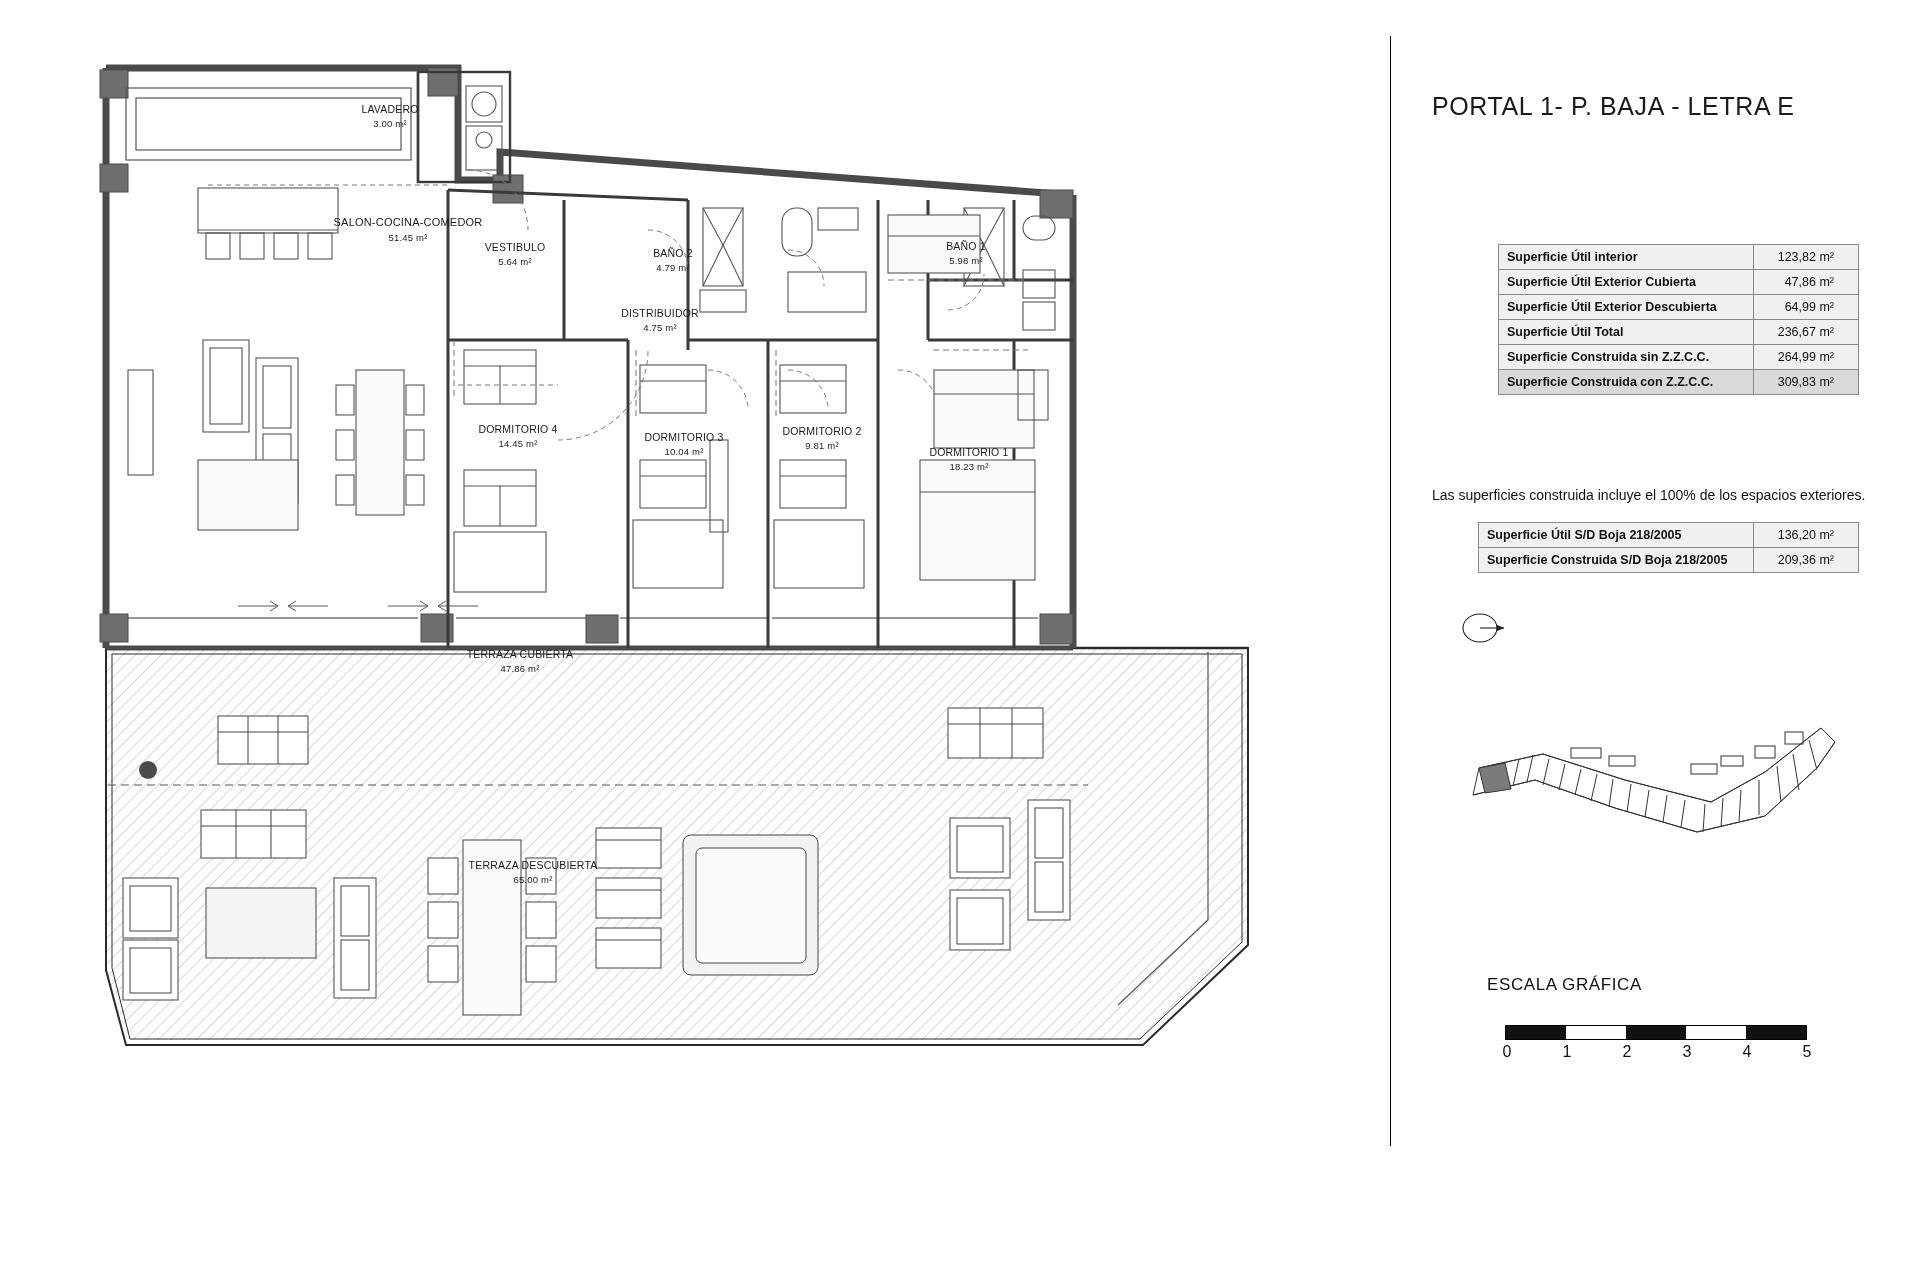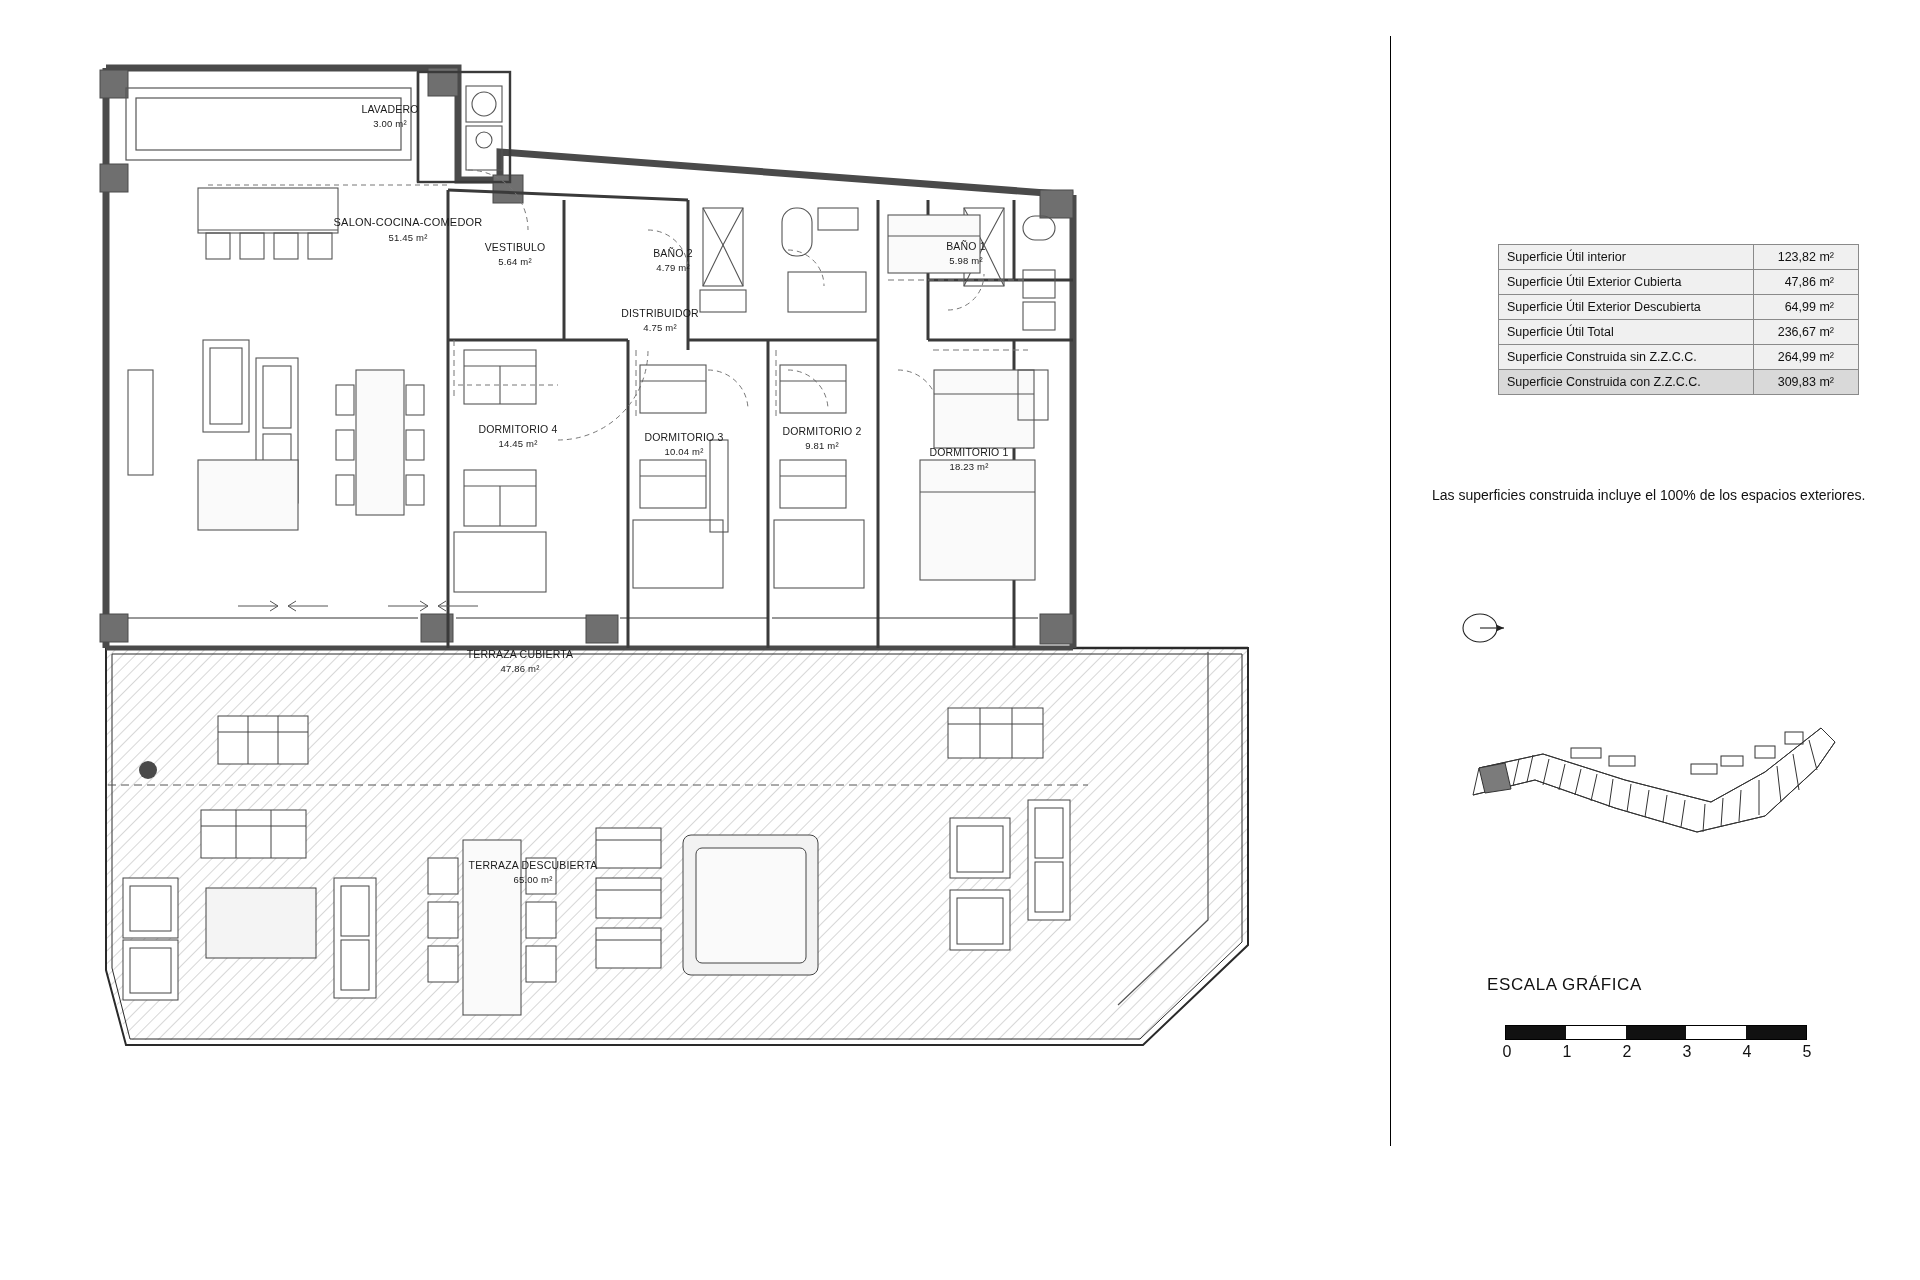--- a/index.html
+++ b/index.html
@@ -46,21 +46,21 @@
     color: #111;
   }
   table.surf td {
     border: 1px solid #8a8a8a;
     padding: 5px 8px;
     background: #f0f0f0;
     white-space: nowrap;
   }
   table.surf td.lbl {
     width: 238px;
-    font-weight: normal;
+    font-weight: bold;
   }
   table.surf td.val {
     width: 72px;
     text-align: right;
     padding-right: 24px;
   }
   table.surf tr.hl td { background: #d9d9d9; }
 
   #table-main { left: 1498px; top: 244px; }
   #table-boja { left: 1478px; top: 522px; }
@@ -141,20 +141,21 @@
   .room-label .area { font-size: 9.5px; }
   .big-label { font-size: 11px; }
 </style>
 </head>
 <body>
 
 <div id="sheet">
 
   <div class="divider-v"></div>
 
+  <div class="title">PORTAL 1- P. BAJA - LETRA E</div>
 
   <table class="surf" id="table-main">
     <tbody>
       <tr>
         <td class="lbl">Superficie Útil interior</td>
         <td class="val">123,82 m²</td>
       </tr>
       <tr>
         <td class="lbl">Superficie Útil Exterior Cubierta</td>
         <td class="val">47,86  m²</td>
@@ -173,20 +174,32 @@
       </tr>
       <tr class="hl">
         <td class="lbl">Superficie Construida con Z.Z.C.C.</td>
         <td class="val">309,83  m²</td>
       </tr>
     </tbody>
   </table>
 
   <div class="note">Las superficies construida incluye el 100% de los espacios exteriores.</div>
 
+  <table class="surf" id="table-boja">
+    <tbody>
+      <tr>
+        <td class="lbl">Superficie Útil S/D Boja 218/2005</td>
+        <td class="val">136,20 m²</td>
+      </tr>
+      <tr>
+        <td class="lbl">Superficie Construida S/D Boja 218/2005</td>
+        <td class="val">209,36 m²</td>
+      </tr>
+    </tbody>
+  </table>
 
   <svg class="north" viewBox="0 0 46 40">
     <ellipse cx="20" cy="20" rx="17" ry="14" fill="none" stroke="#222" stroke-width="1.1"></ellipse>
     <line x1="20" y1="20" x2="44" y2="20" stroke="#222" stroke-width="1.1"></line>
     <path d="M44 20 L36 16.5 L37 20 L36 23.5 Z" fill="#222"></path>
   </svg>
 
   <svg class="keyplan" viewBox="0 0 390 170">
     <g fill="none" stroke="#333" stroke-width="1">
       <path d="M8 75 L70 60 L150 88 L232 112 L300 96 L352 48 L370 22 L356 8 L300 52 L246 82 L160 60 L78 34 L14 48 Z" fill="#ffffff"></path>

